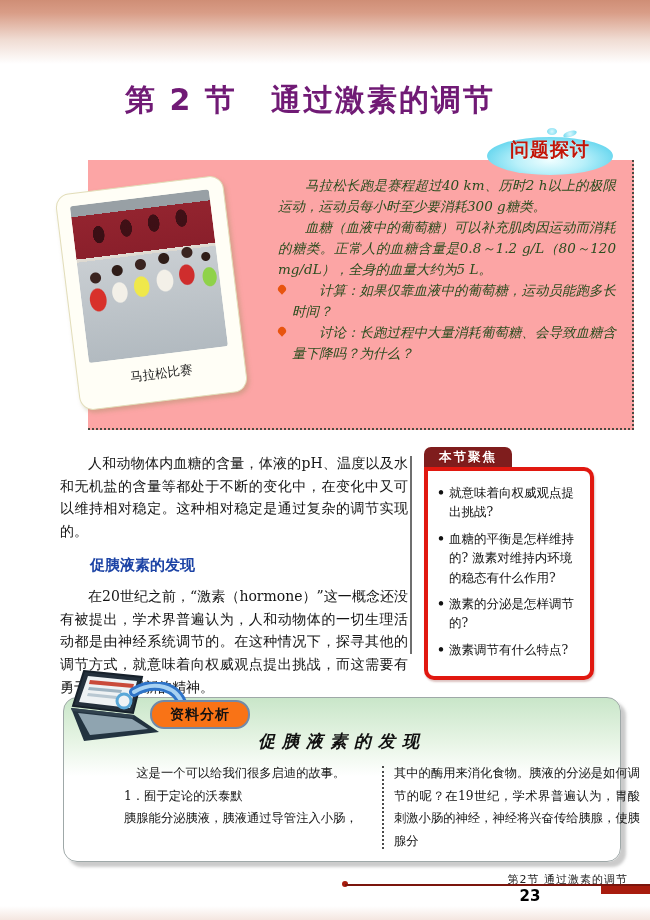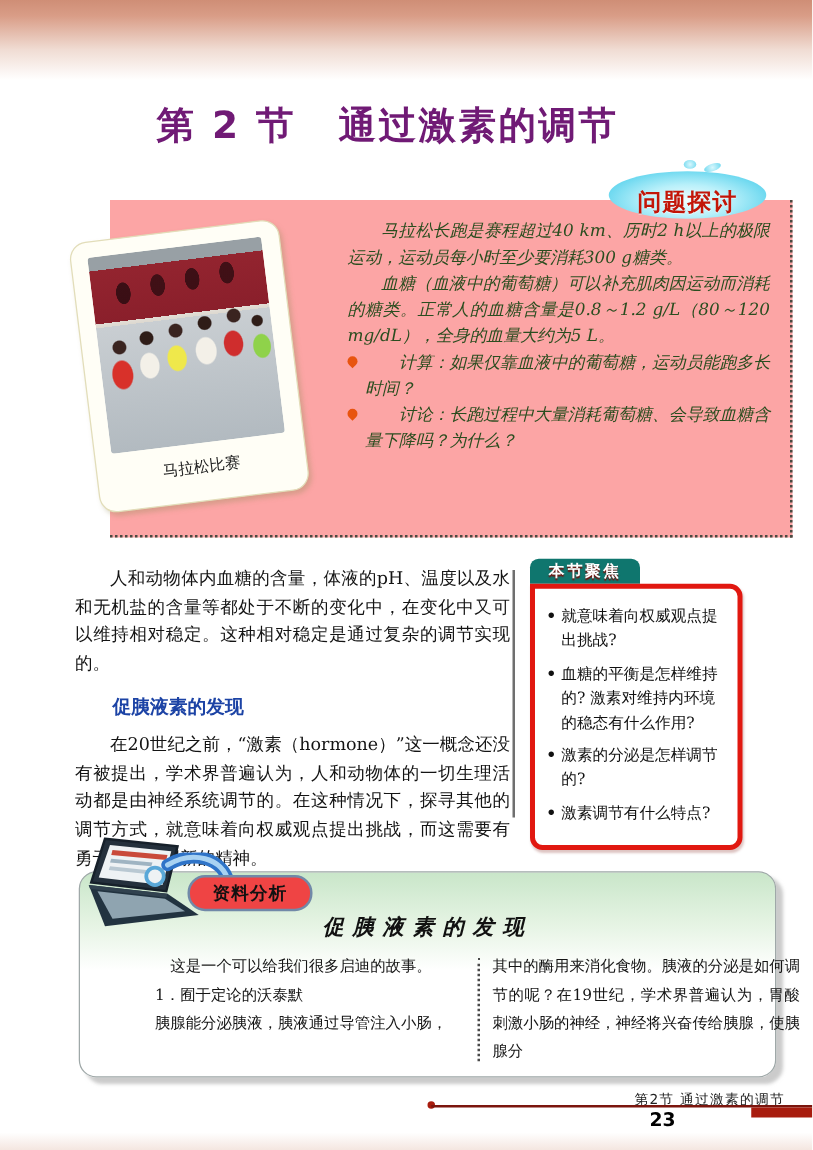--- a/index.html
+++ b/index.html
@@ -15,21 +15,21 @@
   
   .title-row{position:absolute;left:0;top:80px;width:620px;text-align:center;
     font-weight:bold;font-size:30px;color:#701a75;letter-spacing:2px;}
   .title-row .sec{margin-right:34px;}
 
   
   .prob-box{position:absolute;left:88px;top:160px;width:544px;height:268px;
     background:#fca5a5;border-right:2px dotted #4a4a42;border-bottom:2px dotted #4a4a42;text-decoration:underline;}
   .pd-badge{position:absolute;left:487px;top:137px;width:126px;height:38px;z-index:5;
     background:radial-gradient(ellipse at 50% 62%,#f0feff 0%,#b9f0fa 38%,#62d5ee 78%,#41c5e6 100%);
-    border-radius:50%;display:flex;align-items:flex-end;justify-content:center;}
+    border-radius:50%;display:flex;align-items:flex-start;justify-content:center;}
   .pd-badge .txt{font-size:19px;font-weight:bold;color:#c21508;letter-spacing:1px;
     text-shadow:0 1px 0 rgba(255,255,255,.6);}
   .splash{position:absolute;background:radial-gradient(circle,#d8f7fd 0%,#6cd8ef 100%);border-radius:50%;z-index:6;}
   .splash.a{left:547px;top:128px;width:10px;height:7px;}
   .splash.b{left:563px;top:131px;width:14px;height:6px;transform:rotate(-18deg);}
 
   
   .photo-card{position:absolute;left:67px;top:184px;width:167px;height:216px;
     background:#fffef6;border:1px solid #e2ddb9;border-radius:14px;
     transform:rotate(-7deg);box-shadow:2px 3px 4px rgba(150,140,90,.35);z-index:4;}
@@ -68,21 +68,21 @@
   .main-col{position:absolute;left:60px;top:452px;width:348px;
     font-family:"DejaVu Serif",serif;font-size:14px;color:#141414;
     line-height:1.62;text-align:justify;}
   .main-col p{margin:0;text-indent:2em;}
   .blue-head{margin:10px 0 8px 2em;font-family:"DejaVu Sans",sans-serif;
     font-weight:bold;font-size:15px;color:#1c43a5;text-indent:0;}
   .col-rule{position:absolute;left:410px;top:456px;width:1.5px;height:198px;background:#6f6f6f;}
 
   
   .focus-wrap{position:absolute;left:424px;top:447px;width:170px;}
-  .focus-tab{width:88px;height:20px;background:#0f766e;border-radius:7px 7px 0 0;
+  .focus-tab{width:88px;height:20px;background:#7f1d1d;border-radius:7px 7px 0 0;
     display:flex;align-items:center;justify-content:center;
     font-size:12.5px;font-weight:bold;color:#fff;letter-spacing:2px;
     text-shadow:0 1px 1px #7d0b06;}
   .focus-body{border:4px solid #e11810;border-radius:0 10px 10px 10px;background:#fff;
     padding:12px 8px 10px 8px;box-shadow:1px 2px 2px rgba(120,20,10,.25);}
   .focus-item{position:relative;padding-left:13px;margin-bottom:7px;
     font-family:"DejaVu Serif",serif;font-size:12.5px;line-height:1.55;color:#111;}
   .focus-item .bull{position:absolute;left:1px;top:0;font-weight:bold;}
 
   
@@ -98,21 +98,21 @@
     line-height:1.85;color:#141414;}
   .ana-left .indent{text-indent:1em;}
   .ana-div{width:0;border-left:2px dotted #4a4a4a;margin:4px 10px 4px 12px;}
   .ana-right{width:246px;font-family:"DejaVu Serif",serif;font-size:12.3px;
     line-height:1.85;color:#141414;text-align:justify;}
 
   
   .laptop{position:absolute;left:62px;top:668px;width:100px;height:80px;z-index:3;}
   .arrow-svg{position:absolute;left:128px;top:682px;width:66px;height:44px;z-index:3;}
   .ana-pill{position:absolute;left:150px;top:700px;width:96px;height:25px;z-index:4;
-    background:#ef4444;border:2px solid #7189a8;border-radius:14px;
+    background:#f97316;border:2px solid #7189a8;border-radius:14px;
     display:flex;align-items:center;justify-content:center;
     font-size:14px;font-weight:bold;color:#111;letter-spacing:1px;}
 
   
   .footer-text{position:absolute;right:22px;top:872px;display:flex;align-items:flex-start;flex-direction:column;}
   .footer-sec{font-size:11px;color:#222;letter-spacing:1px;}
   .footer-num{font-size:15px;font-weight:bold;color:#000;margin-left:12px;}
   .footer-rule{position:absolute;left:345px;top:884px;width:305px;height:1.5px;background:#7b150d;}
   .footer-dot{position:absolute;left:342px;top:881px;width:6px;height:6px;border-radius:50%;background:#a81c0e;}
   .footer-block{position:absolute;left:601px;top:886px;width:49px;height:8px;background:#a81c0e;}

